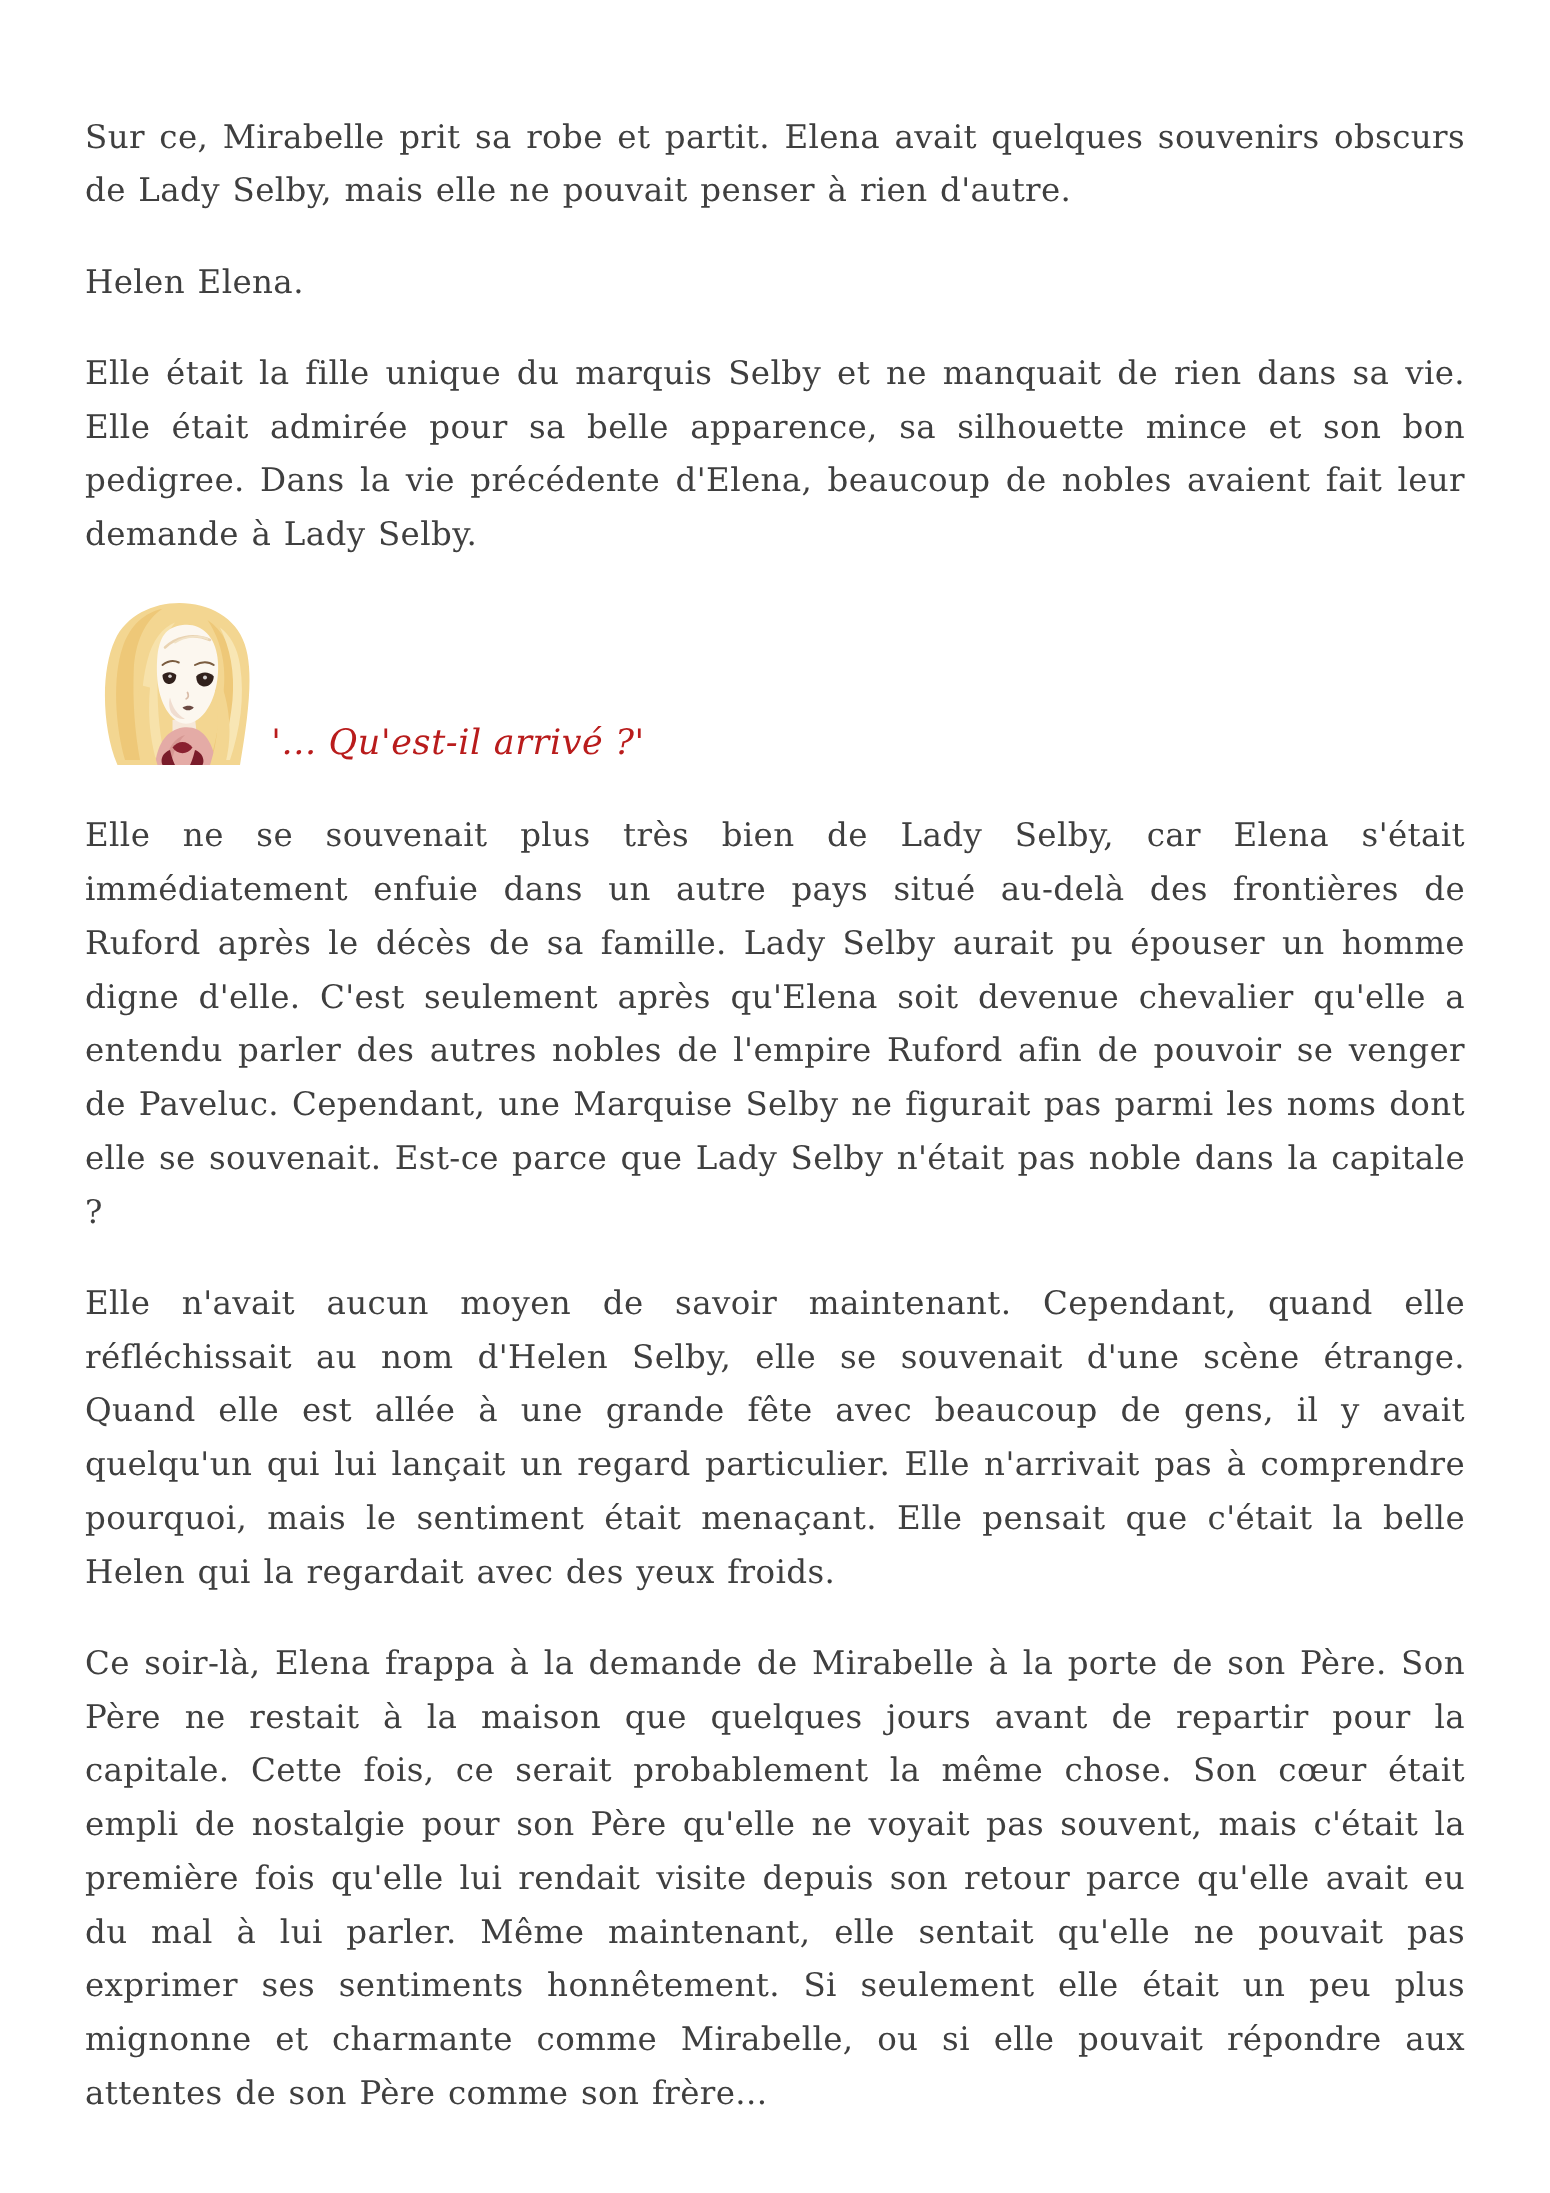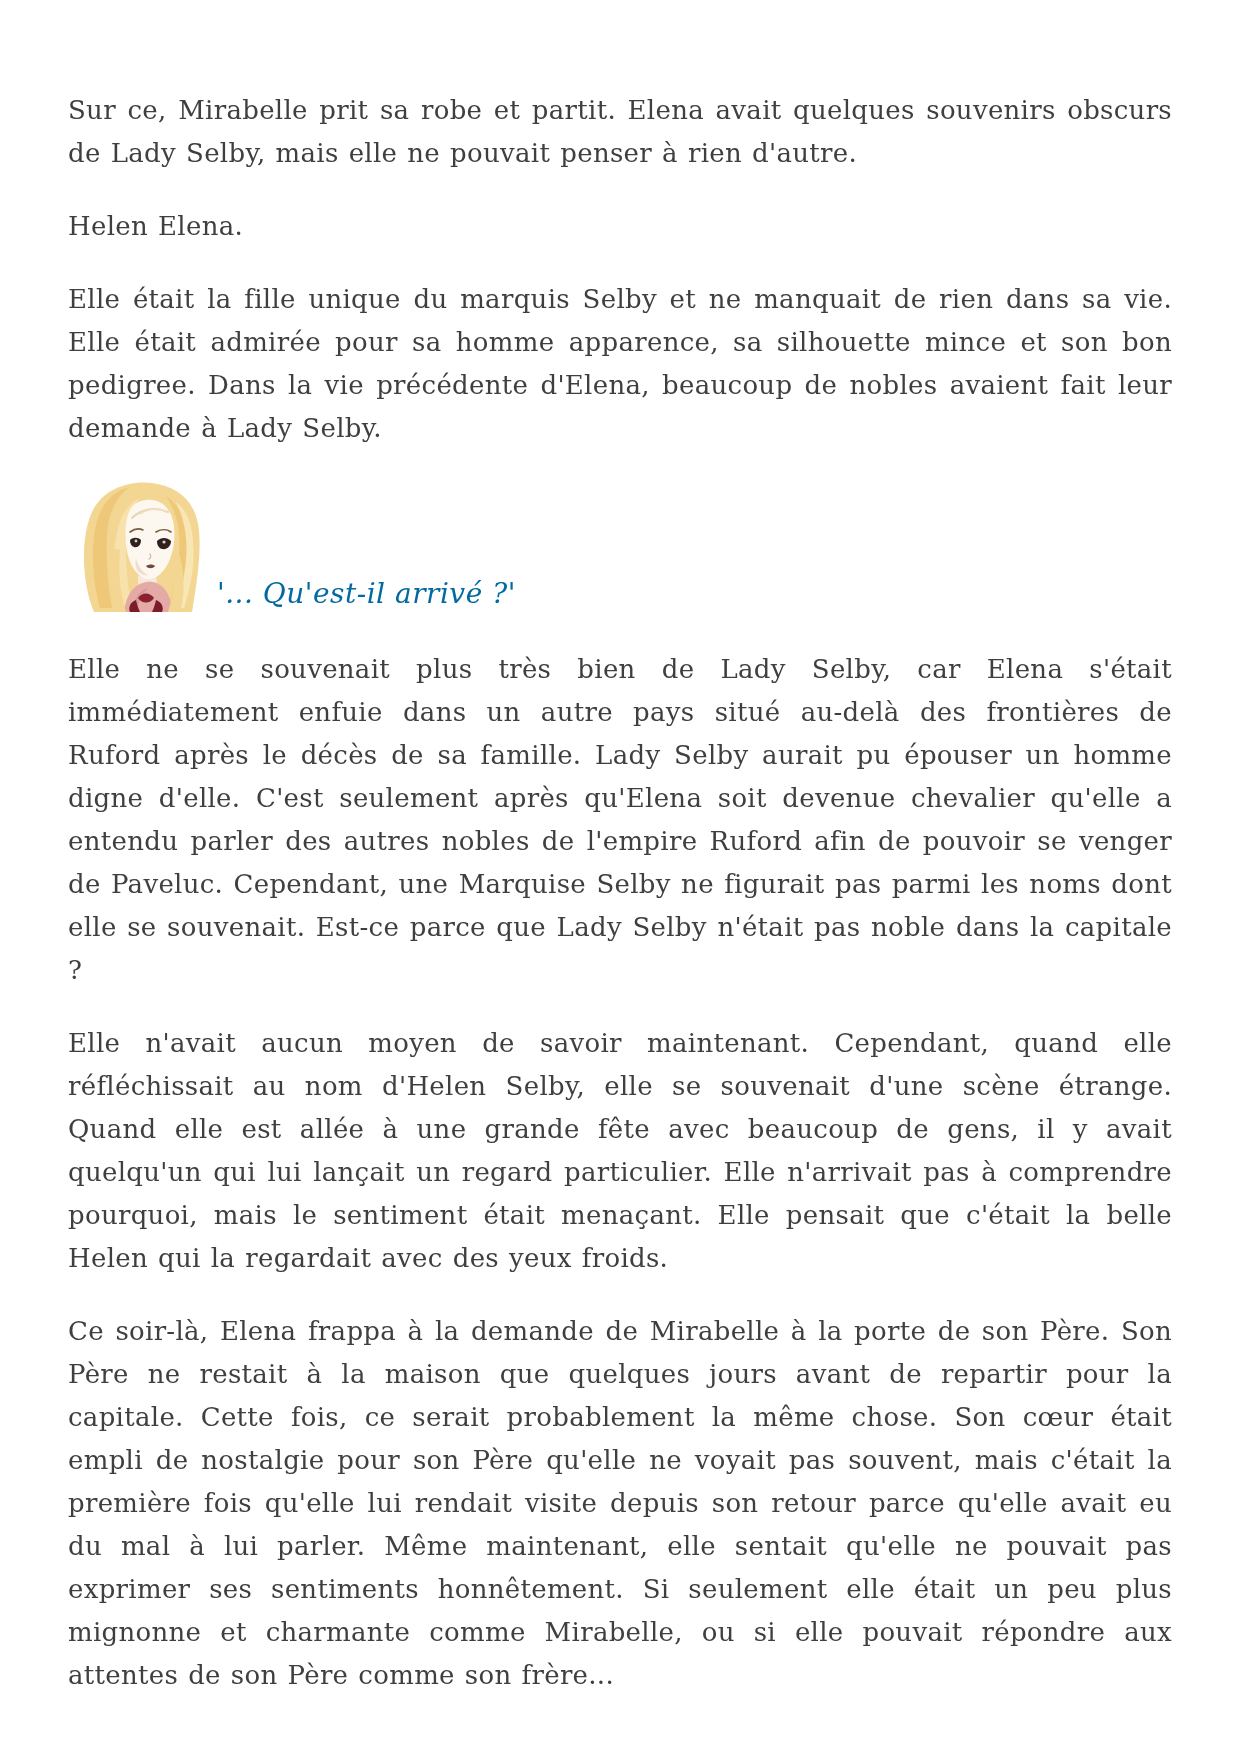--- a/index.html
+++ b/index.html
@@ -39,33 +39,33 @@
     height: 132px;
     flex: 0 0 auto;
     line-height: 0;
   }
   .portrait svg { display: block; }
   .caption {
     font-size: 28px;
     font-style: italic;
     letter-spacing: 0.5px;
     padding-bottom: 2px;
-    color: #0369a1;
+    color: #b91c1c;
   }
 </style>
 </head>
 <body>
 
 <div class="page">
 
   <p class="para">Sur ce, Mirabelle prit sa robe et partit. Elena avait quelques souvenirs obscurs de Lady Selby, mais elle ne pouvait penser à rien d'autre.</p>
 
   <p class="para">Helen Elena.</p>
 
-  <p class="para">Elle était la fille unique du marquis Selby et ne manquait de rien dans sa vie. Elle était admirée pour sa homme apparence, sa silhouette mince et son bon pedigree. Dans la vie précédente d'Elena, beaucoup de nobles avaient fait leur demande à Lady Selby.</p>
+  <p class="para">Elle était la fille unique du marquis Selby et ne manquait de rien dans sa vie. Elle était admirée pour sa belle apparence, sa silhouette mince et son bon pedigree. Dans la vie précédente d'Elena, beaucoup de nobles avaient fait leur demande à Lady Selby.</p>
 
   <div class="figure-row">
     <div class="portrait">
       <svg width="127" height="132" viewBox="0 0 127 132" xmlns="http://www.w3.org/2000/svg">
         <rect width="127" height="132" fill="#ffffff"></rect>
 
         <path d="M14,132 C2,104 0,58 12,32 C22,10 48,0 72,3 C96,6 114,20 118,44 C122,66 118,96 112,132 Z" fill="#f3d691"></path>
 
         <path d="M20,128 C12,100 10,62 18,38 C24,20 36,10 50,7 C36,16 28,34 27,56 C26,82 28,106 32,128 Z" fill="#eec878"></path>
         <path d="M38,126 C32,100 32,70 38,48 C42,32 50,22 60,18 C50,30 46,48 46,68 C46,90 48,110 52,126 Z" fill="#f7e2ab"></path>

